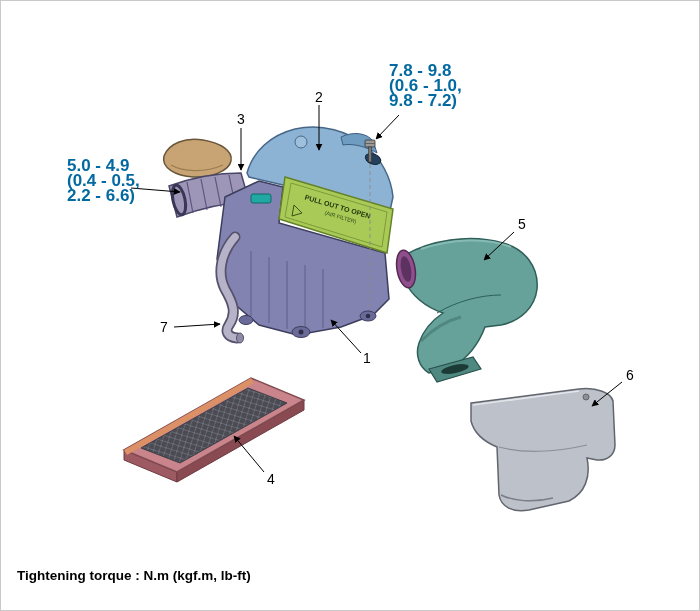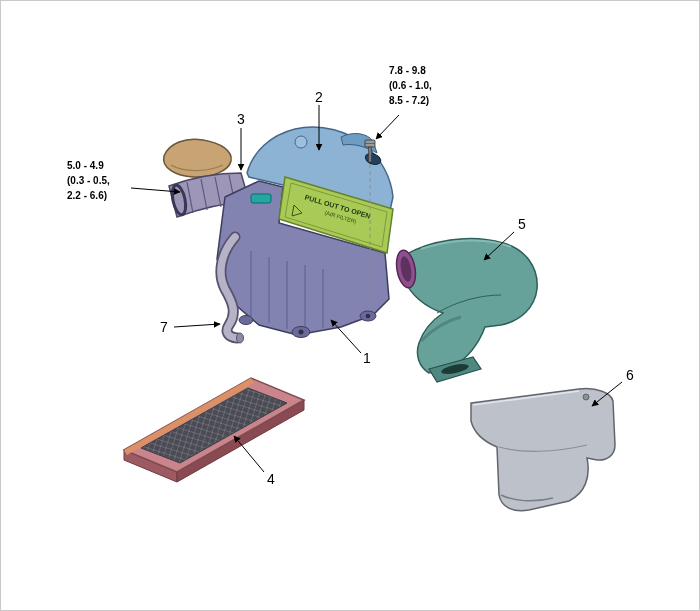--- a/index.html
+++ b/index.html
@@ -9,23 +9,23 @@
     width: 700px;
     height: 611px;
     background: #ffffff;
     border: 1px solid #c9c9c9;
     font-family: "Liberation Sans", sans-serif;
     overflow: hidden;
   }
   .canvas svg { position: absolute; left: 0; top: 0; }
   .torque {
     position: absolute;
-    font-size: 10px;
+    font-size: 17px;
     font-weight: bold;
-    color: #000000;
+    color: #0369a1;
     line-height: 15px;
     white-space: nowrap;
   }
   .callout {
     position: absolute;
     font-size: 14px;
     color: #000;
     transform: translate(-50%, -50%);
   }
   .footer-note {
@@ -132,31 +132,32 @@
       <line x1="360" y1="352" x2="330" y2="319" marker-end="url(#arrow)"></line>
       <line x1="513" y1="231" x2="483" y2="259" marker-end="url(#arrow)"></line>
       <line x1="621" y1="381" x2="591" y2="405" marker-end="url(#arrow)"></line>
       <line x1="263" y1="471" x2="233" y2="435" marker-end="url(#arrow)"></line>
     </g>
   </svg>
 
   <div class="torque" style="left:388px; top:62px;">
     <div>7.8 - 9.8</div>
     <div>(0.6 - 1.0,</div>
-    <div>8.5 - 7.2)</div>
+    <div>9.8 - 7.2)</div>
   </div>
 
   <div class="torque" style="left:66px; top:157px;">
     <div>5.0 - 4.9</div>
-    <div>(0.3 - 0.5,</div>
+    <div>(0.4 - 0.5,</div>
     <div>2.2 - 6.6)</div>
   </div>
 
   <div class="callout" style="left:366px; top:357px;">1</div>
   <div class="callout" style="left:318px; top:96px;">2</div>
   <div class="callout" style="left:240px; top:118px;">3</div>
   <div class="callout" style="left:270px; top:478px;">4</div>
   <div class="callout" style="left:521px; top:223px;">5</div>
   <div class="callout" style="left:629px; top:374px;">6</div>
   <div class="callout" style="left:163px; top:326px;">7</div>
 
+  <div class="footer-note">Tightening torque : N.m (kgf.m, lb-ft)</div>
 
 </div>
 
 </body></html>

